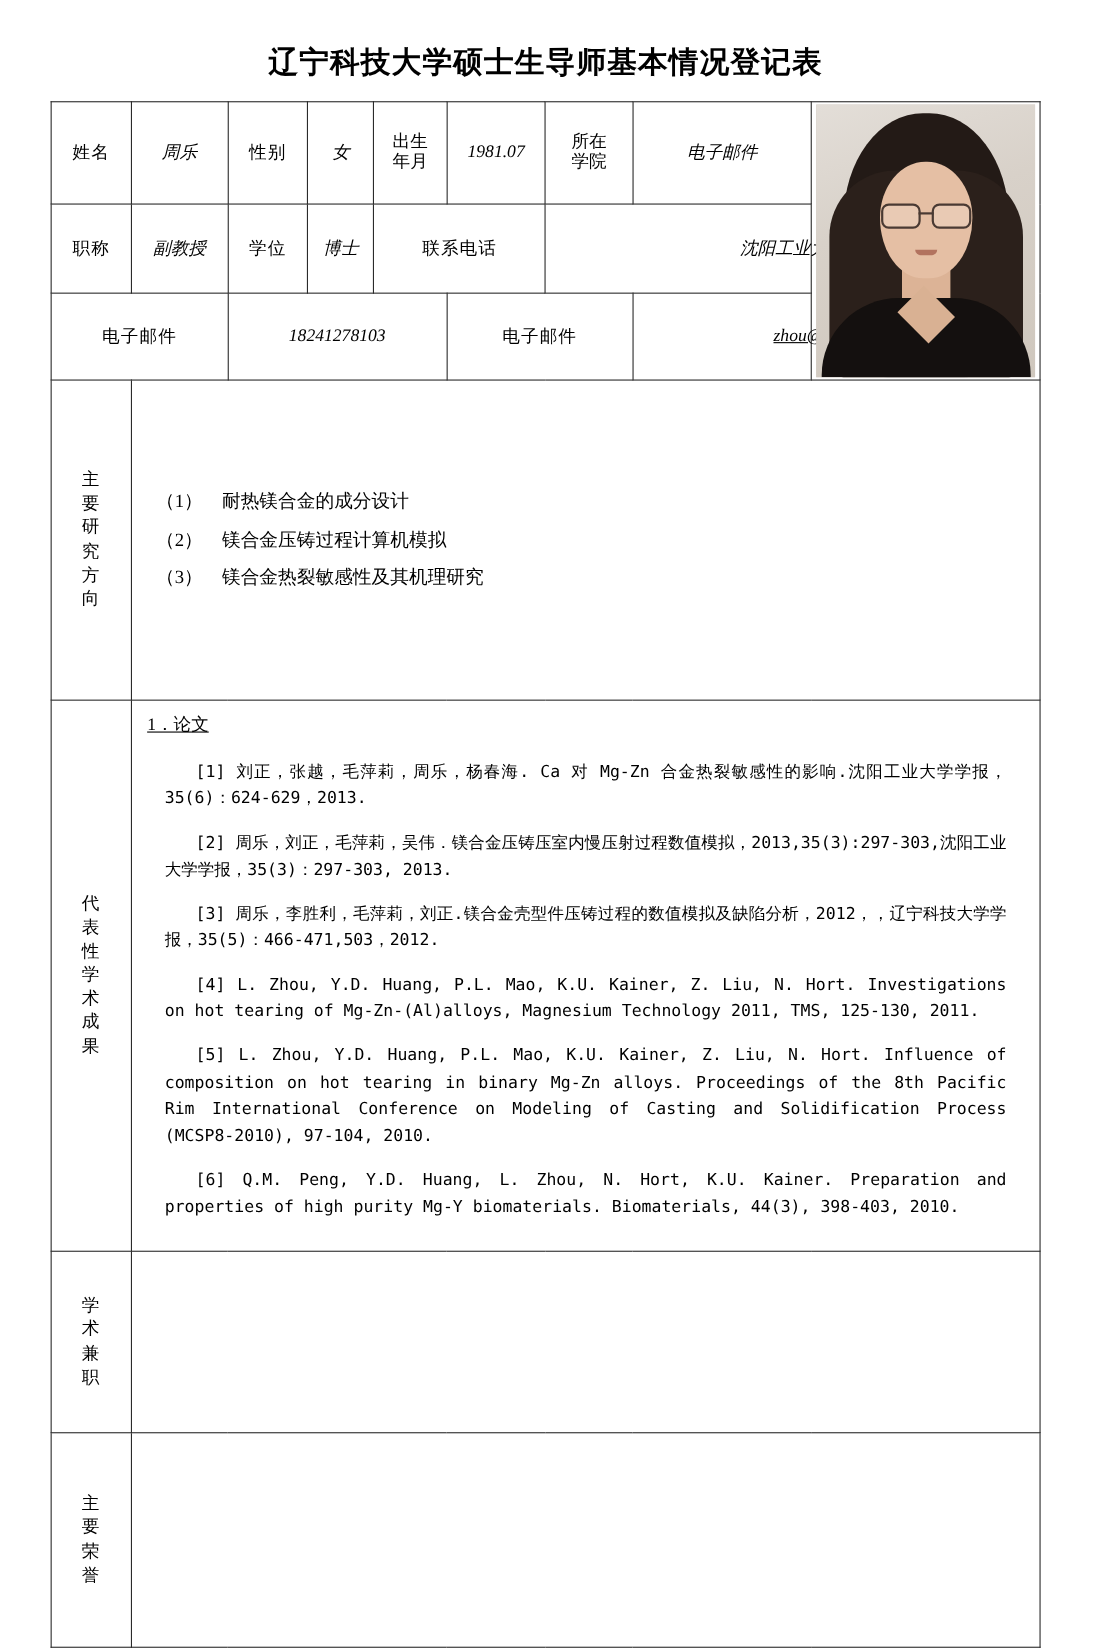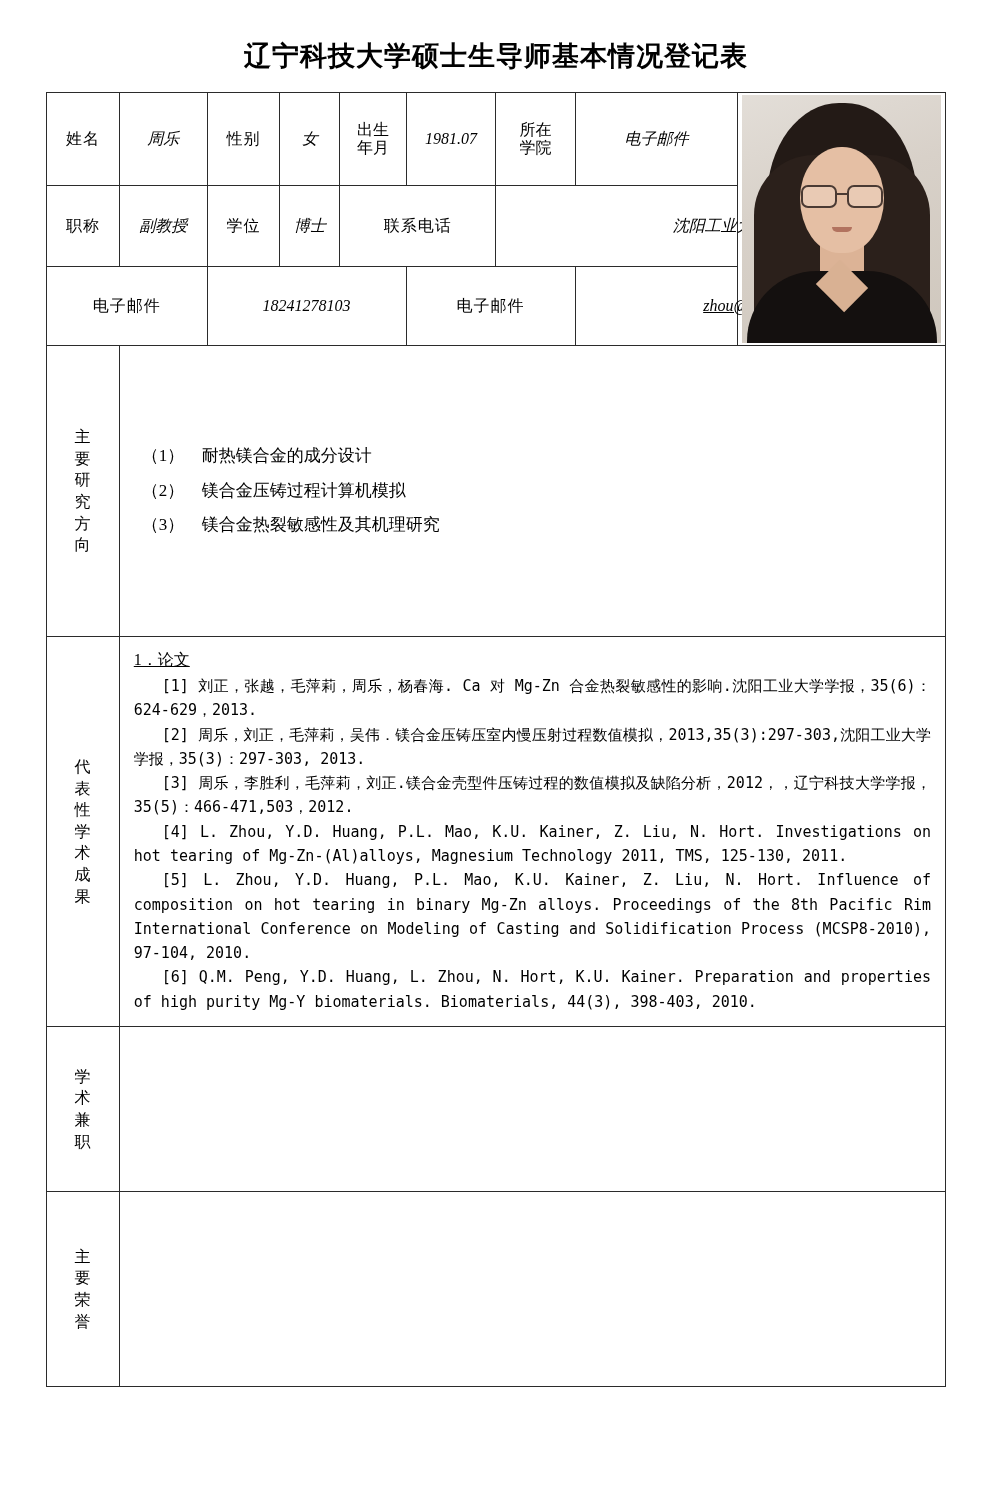--- a/index.html
+++ b/index.html
@@ -212,21 +212,21 @@
     font-family: "DejaVu Sans Mono", monospace;
   }
   .pub .head {
     font-family: "Liberation Serif", serif;
     font-size: 16px;
     margin-bottom: 1px;
   }
   .pub .item {
     text-indent: 28px;
     text-align: justify;
-    margin: 0;
+    margin: 16px;
   }
   .blank-cell {
     height: 160px;
   }
   .mono-cn {
     font-family: "DejaVu Sans", sans-serif;
     text-decoration: underline;
   }
 </style>
 </head>

